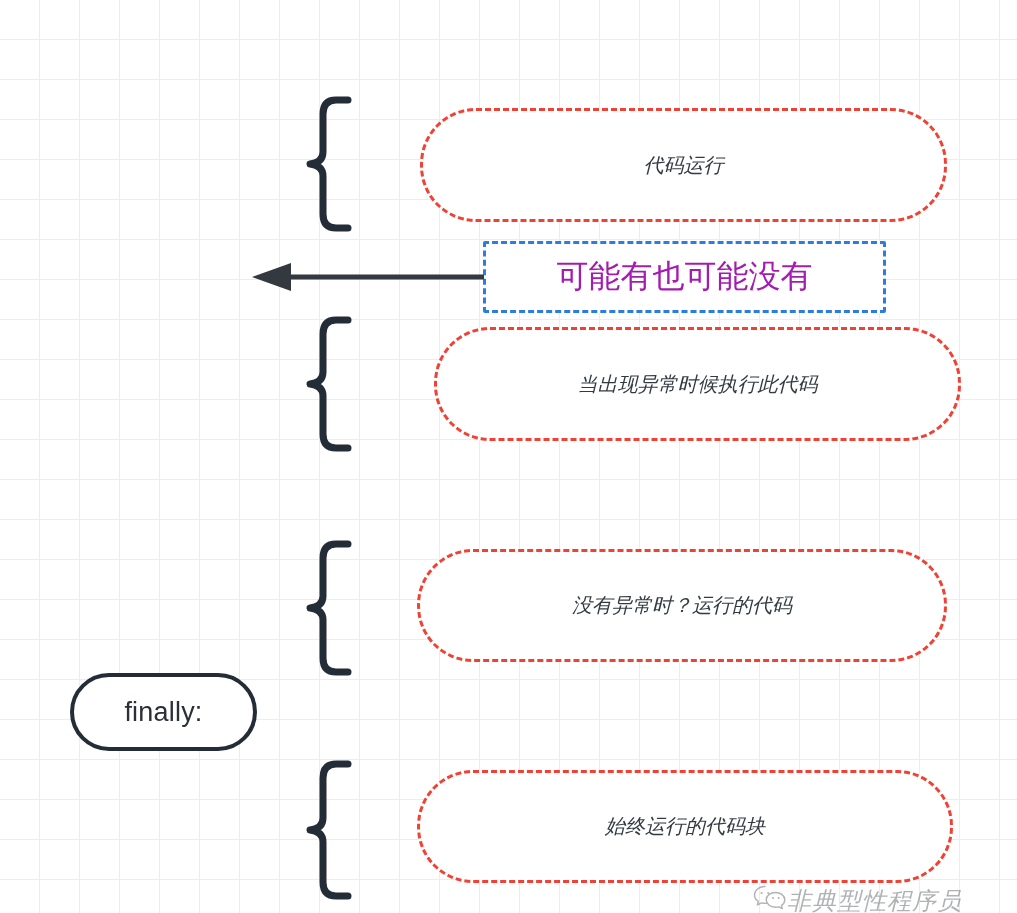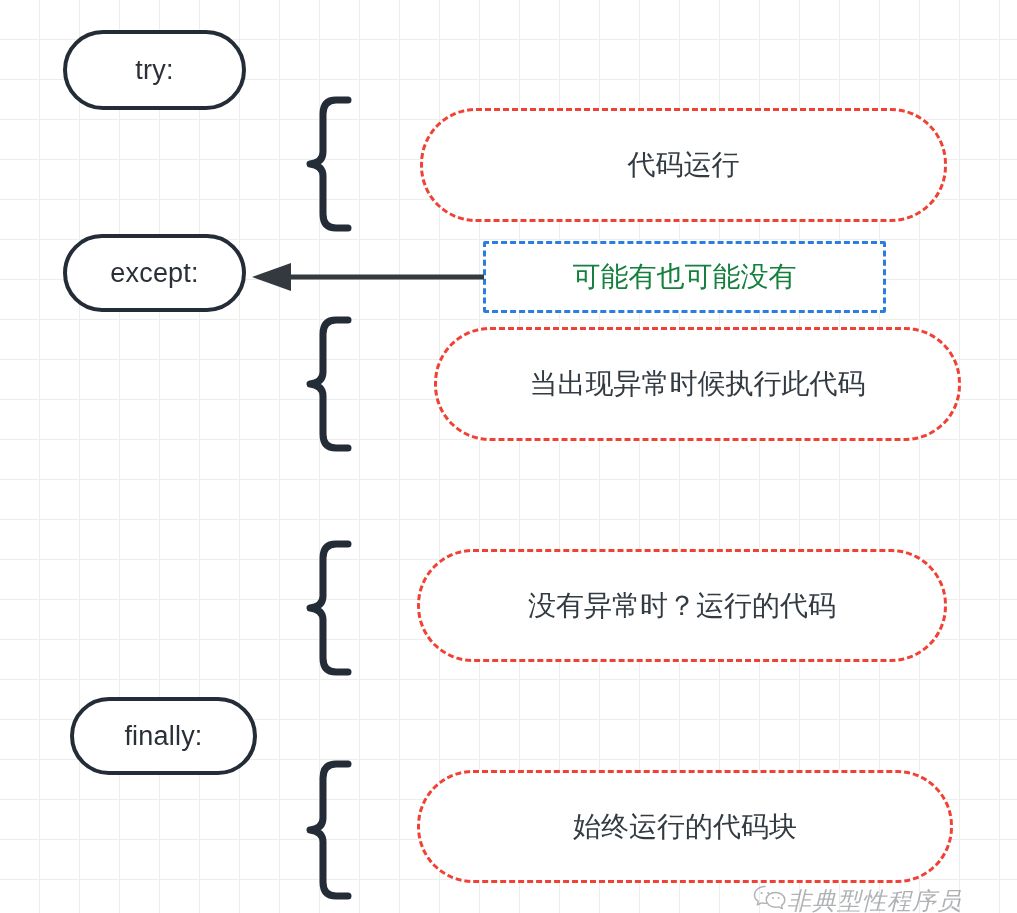--- a/index.html
+++ b/index.html
@@ -42,36 +42,37 @@
   .note-red {
     position: absolute;
     box-sizing: border-box;
     background: #ffffff;
     border: 3px dashed #f04134;
     border-radius: 56px;
     display: flex;
     align-items: center;
     justify-content: center;
     color: #333b42;
-    font-size: 28px;
+    font-size: 20px;
     z-index: 3;
+    font-style: italic;
   }
 
   
   .note-blue {
     position: absolute;
     box-sizing: border-box;
     background: #ffffff;
     border: 3px dashed #2b7de0;
     border-radius: 2px;
     display: flex;
     align-items: center;
     justify-content: center;
-    color: #15803d;
-    font-size: 28px;
+    color: #a21caf;
+    font-size: 32px;
     z-index: 3;
   }
 
   
   .brace {
     position: absolute;
     z-index: 2;
   }
   .brace svg { display: block; }
 
@@ -100,30 +101,24 @@
     font-style: italic;
     letter-spacing: 1px;
   }
   .wm-logo { display: block; }
 </style>
 </head>
 <body>
 
 <div id="canvas">
 
-  <div class="kw" style="left:63px; top:30px; width:183px; height:80px;">
-    <span>try:</span>
-  </div>
-
-  <div class="kw" style="left:63px; top:234px; width:183px; height:78px;">
-    <span>except:</span>
-  </div>
 
 
-  <div class="kw" style="left:70px; top:673px; width:187px; height:78px;margin-top:24px;">
+
+  <div class="kw" style="left:70px; top:673px; width:187px; height:78px;">
     <span>finally:</span>
   </div>
 
   <div class="brace" style="left:296px; top:96px; width:62px; height:136px;">
     <svg width="62" height="136" viewBox="0 0 62 136" fill="none" aria-hidden="true">
       <path d="M52 4 H40 C31 4 27 9 27 18 V56 C27 63 23 67 14 68 C23 69 27 73 27 80 V118 C27 127 31 132 40 132 H52" stroke="#242c38" stroke-width="7" stroke-linecap="round" stroke-linejoin="round" fill="none"></path>
     </svg>
   </div>
 
   <div class="brace" style="left:296px; top:316px; width:62px; height:136px;">

